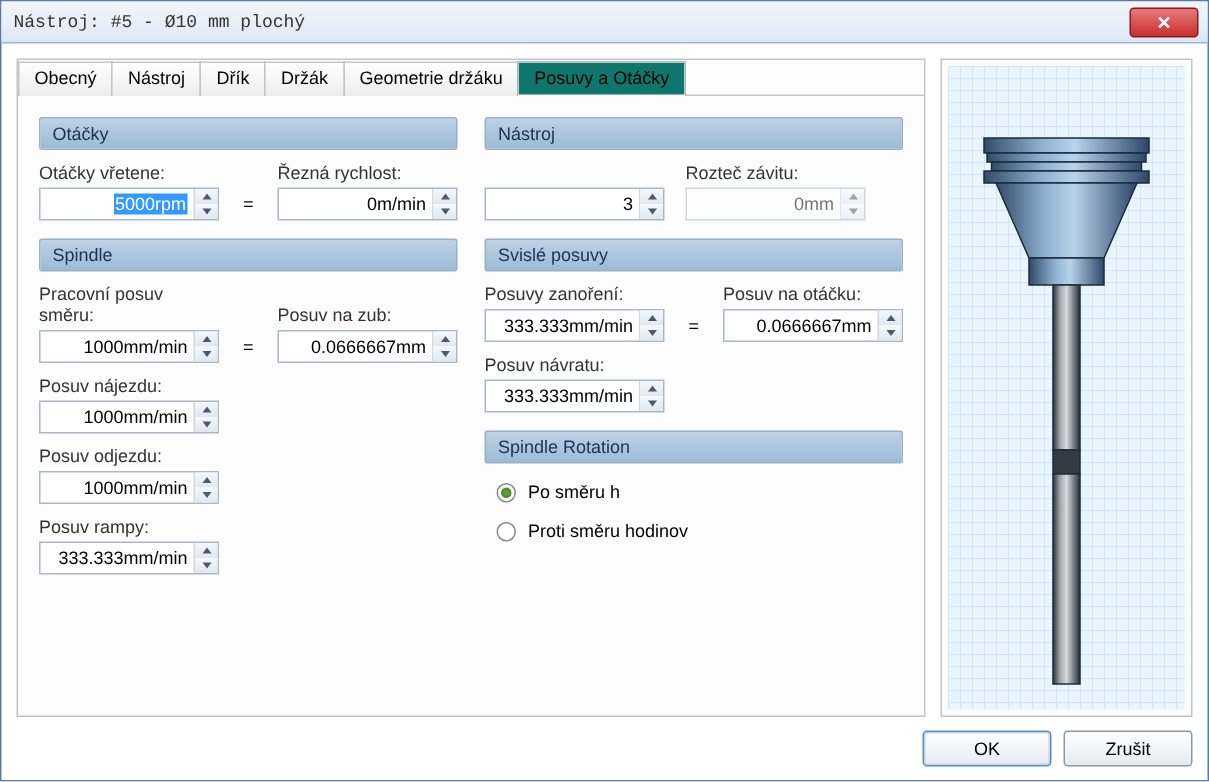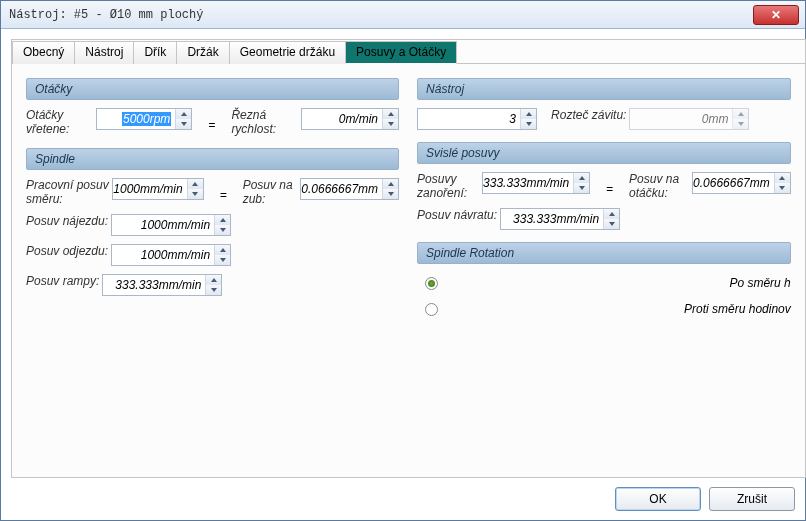--- a/index.html
+++ b/index.html
@@ -7,34 +7,34 @@
   .window { border: 1px solid #5a7aa0; width: 806px; height: 521px; display: flex; flex-direction: column; }
   .titlebar { background: linear-gradient(#f2f6fb, #dde8f5); height: 28px; display: flex; align-items: center; padding-left: 8px; border-bottom: 1px solid #9db6d6; }
   .titlebar .title { flex: 1; color: #333; font-family: Liberation Mono, monospace; }
   .close { width: 46px; height: 20px; background: linear-gradient(#e87878, #c83030); border: 1px solid #8b1a1a; border-radius: 3px; margin-right: 6px; display: flex; align-items: center; justify-content: center; color: #fff; font-weight: bold; font-size: 13px; }
   .content { flex: 1; display: flex; padding: 10px 10px 0 10px; gap: 10px; }
   .left { flex: 1; border: 1px solid #c5c5c5; background: #fcfcfc; display: flex; flex-direction: column; }
   .right { width: 200px; border: 1px solid #c5c5c5; background: #fcfcfc; padding: 4px; }
   .tabs { display: flex; height: 24px; border-bottom: 1px solid #c5c5c5; }
   .tab { padding: 3px 10px 0 10px; border: 1px solid #c5c5c5; border-bottom: none; background: linear-gradient(#fefefe, #ededed); margin-right: -1px; cursor: default; position: relative; top: 1px; }
   .tab.active { background: #0f766e; border-bottom: 1px solid #fcfcfc; z-index: 2; }
-  .tabbody { flex: 1; padding: 10px 14px; display: flex; gap: 18px; font-style: italic; }
+  .tabbody { flex: 1; padding: 10px 14px; display: flex; gap: 18px; }
   .col { flex: 1; display: flex; flex-direction: column; }
   .section-hdr { background: linear-gradient(#bdd2e6, #9cbad6); border: 1px solid #9ab0c8; border-radius: 2px; padding: 3px 8px; margin: 4px 0 8px 0; color: #1b3450; }
   .row { display: flex; gap: 14px; margin-bottom: 8px; align-items: flex-end; }
-  .field { display: flex; flex-direction: row; gap: 3px; }
+  .field { display: flex; flex-direction: column; gap: 3px; }
   .label { color: #333; }
   .spinbox { display: flex; border: 1px solid #a9b7c7; background: #fff; height: 22px; width: 120px; }
   .spinbox .val { flex: 1; text-align: right; padding: 3px 4px 0 0; white-space: nowrap; overflow: hidden; }
   .spinbox .btns { width: 16px; display: flex; flex-direction: column; border-left: 1px solid #cfd7e2; }
   .spinbox .btns .b { flex: 1; background: linear-gradient(#f5f8fc, #dfe7f1); display: flex; align-items: center; justify-content: center; }
   .arrow-up { width: 0; height: 0; border-left: 3px solid transparent; border-right: 3px solid transparent; border-bottom: 4px solid #4a5b70; }
   .arrow-down { width: 0; height: 0; border-left: 3px solid transparent; border-right: 3px solid transparent; border-top: 4px solid #4a5b70; }
   .eq { padding: 0 2px 4px 2px; align-self: flex-end; }
-  .radio-row { display: flex; align-items: center; gap: 8px; margin: 4px 0 8px 8px; justify-content: space-between; }
+  .radio-row { display: flex; align-items: center; gap: 8px; margin: 4px 0 8px 8px; }
   .radio { width: 13px; height: 13px; border: 1px solid #888; border-radius: 50%; background: #fff; display: flex; align-items: center; justify-content: center; }
   .radio.checked::after { content: ""; width: 7px; height: 7px; background: radial-gradient(#6aa640, #3a7a10); border-radius: 50%; }
   .footer { height: 42px; display: flex; justify-content: flex-end; align-items: center; gap: 8px; padding: 0 10px; }
   .btn { width: 86px; height: 24px; border: 1px solid #8a98a8; background: linear-gradient(#fefefe, #e6ebf1); border-radius: 3px; display: flex; align-items: center; justify-content: center; }
   .btn.primary { border: 1px solid #5f8fbf; box-shadow: 0 0 0 1px #bcd6ef inset; }
   .selected { background: #3399ff; color: #fff; padding: 0 1px; }
   .preview { width: 100%; height: 100%; background:
     linear-gradient(#e8f5ff 0 0) padding-box;
     background-size: 100% 100%;
     position: relative; overflow: hidden;

